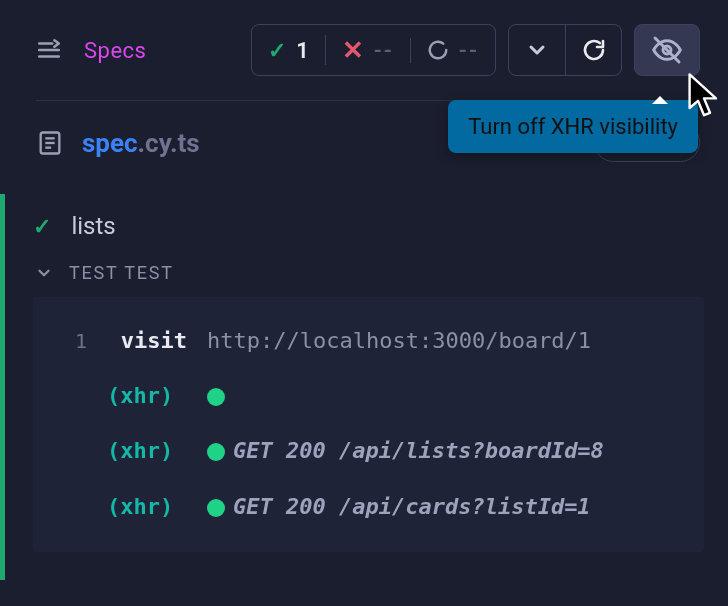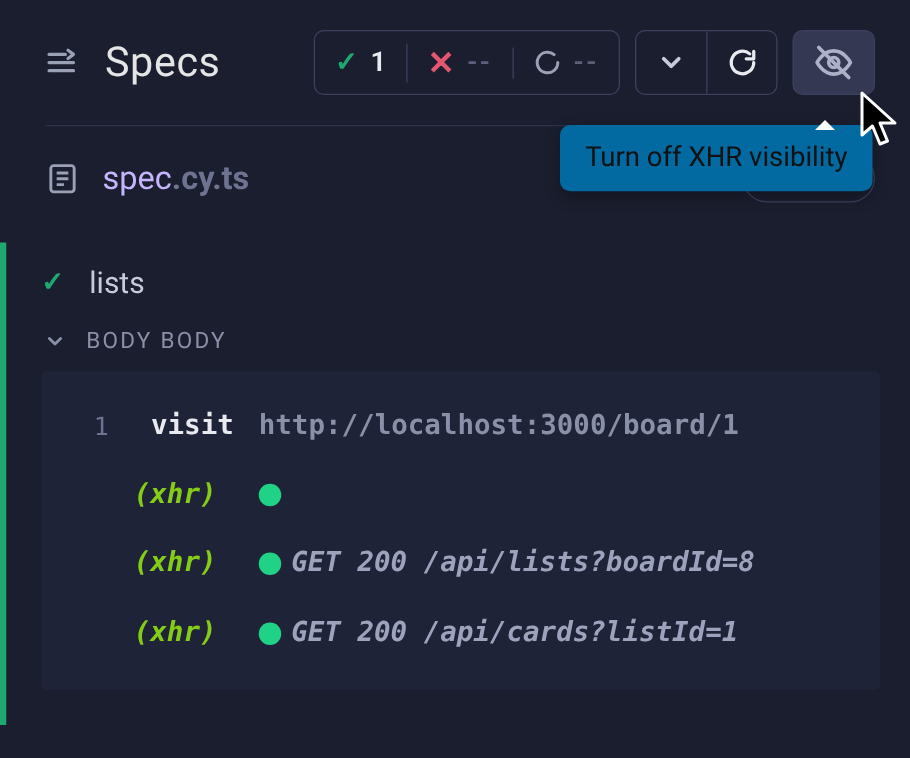--- a/index.html
+++ b/index.html
@@ -1,21 +1,21 @@
 <!DOCTYPE html>
 <html><head>
 <meta charset="utf-8">
 <style>
   * { box-sizing: border-box; margin: 0; padding: 0; }
   html, body { width: 728px; height: 606px; background: #1b1e2e; font-family: -apple-system, BlinkMacSystemFont, "Segoe UI", Roboto, sans-serif; color: #d0d2e0; overflow: hidden; }
   body { position: relative; }
 
   .topbar { display: flex; align-items: center; padding: 24px 28px 24px 36px; gap: 16px; }
   .topbar-left { display: flex; align-items: center; gap: 22px; }
-  .title { font-size: 33px; color: #e5e5e5; font-weight: 400; letter-spacing: 0.5px; }
+  .title { font-size: 22px; color: #d946ef; font-weight: 400; letter-spacing: 0.5px; }
   .topbar-right { margin-left: auto; display: flex; align-items: center; gap: 12px; }
 
   .stats-group { display: flex; align-items: center; border: 1.5px solid #3d4160; border-radius: 8px; overflow: hidden; height: 52px; }
   .stat { display: flex; align-items: center; gap: 10px; padding: 0 16px; font-size: 22px; font-weight: 600; color: #e8eaf0; }
   .stat + .stat { border-left: 1.5px solid #3d4160; }
   .stat-val.dash { color: #5a5f7a; letter-spacing: 2px; }
   .icon-check { color: #1fa971; font-weight: 900; font-size: 22px; }
   .icon-x { color: #e45770; font-weight: 900; font-size: 26px; }
   .icon-pending { color: #9aa0b5; }
 
@@ -27,39 +27,39 @@
 
   .tooltip { position: absolute; top: 100px; right: 30px; background: #0369a1; color: #111; font-size: 22px; padding: 14px 20px; border-radius: 8px; white-space: nowrap; z-index: 5; box-shadow: 0 4px 12px rgba(0,0,0,.3); }
   .tooltip::after { content:""; position:absolute; top:-12px; right:30px; border:8px solid transparent; border-bottom-color:#fff; }
 
   .cursor { position: absolute; top: 72px; right: 4px; z-index: 10; pointer-events: none; }
 
   .divider { height: 1px; background: #2c3048; margin: 0 28px 22px 36px; }
 
   .spec-row { display: flex; align-items: center; padding: 0 28px 24px 36px; gap: 18px; }
   .spec-name { font-size: 26px; }
-  .spec-name .bold { font-weight: 400; color: #c4b5fd; margin-top: 12px; }
+  .spec-name .bold { font-weight: 700; color: #3b82f6; margin-top: 12px; }
   .spec-name .ext { color: #6e7391; font-weight: 700; }
   .duration-badge { margin-left: auto; border: 1.5px solid #3d4160; border-radius: 20px; padding: 6px 18px; font-size: 22px; color: #b5b8cf; }
 
   .test-block { border-left: 5px solid #1fa971; margin-top: 8px; padding: 18px 24px 28px 28px; }
   .test-title-row { display: flex; align-items: center; gap: 20px; font-size: 24px; color: #c8cbdc; margin-bottom: 22px; }
   .test-check { color: #1fa971; font-weight: 900; font-size: 22px; }
 
   .section-header { display: flex; align-items: center; gap: 16px; font-size: 18px; color: #8b90a9; letter-spacing: 1.8px; margin-bottom: 14px; padding-left: 2px; }
 
   .log-panel { background: #1f2337; border-radius: 4px; padding: 16px 22px 18px 12px; font-family: ui-monospace, "SFMono-Regular", Menlo, Consolas, monospace; font-size: 22px; line-height: 1.6; }
   .log-row { display: flex; align-items: center; gap: 20px; padding: 10px 0; }
   .log-num { width: 42px; text-align: right; color: #6e7391; font-size: 20px; }
   .log-gutter { width: 42px; }
   .cmd { color: #e8eaf0; font-weight: 700; min-width: 80px; text-align: right; }
-  .cmd-xhr { color: #84cc16; font-style: italic; font-weight: 600; min-width: 80px; }
+  .cmd-xhr { color: #14b8a6; font-weight: 600; min-width: 80px; }
   .msg { color: #9ea3bd; font-style: italic; font-weight: 600; white-space: nowrap; }
   .dot-green { display:inline-block; width:18px; height:18px; background:#1fd286; border-radius:50%; margin-right:8px; vertical-align:middle; }
-  .url-plain { color: #8b90a9; font-weight: 700; }
+  .url-plain { color: #8b90a9; font-weight: 400; }
 
   svg { display: block; }
 </style>
 </head>
 <body>
 
 <div class="topbar">
   <div class="topbar-left">
     <span>
       <svg width="26" height="26" viewBox="0 0 24 24" fill="none" stroke="#9aa0b5" stroke-width="2.4" stroke-linecap="round">
@@ -144,21 +144,21 @@
 <div class="test-block">
   <div class="test-title-row">
     <span class="test-check">✓</span>
     <span>lists</span>
   </div>
 
   <div class="section-header">
     <svg width="18" height="18" viewBox="0 0 24 24" fill="none" stroke="#8b90a9" stroke-width="3" stroke-linecap="round" stroke-linejoin="round">
         <polyline points="6 9 12 15 18 9"></polyline>
       </svg>
-    <span>BODY BODY</span>
+    <span>TEST TEST</span>
   </div>
 
   <div class="log-panel">
     <div class="log-row">
       <span class="log-num">1</span>
       <span class="cmd">visit</span>
       <span class="url-plain">http://localhost:3000/board/1</span>
     </div>
     <div class="log-row">
       <span class="log-gutter"></span>

